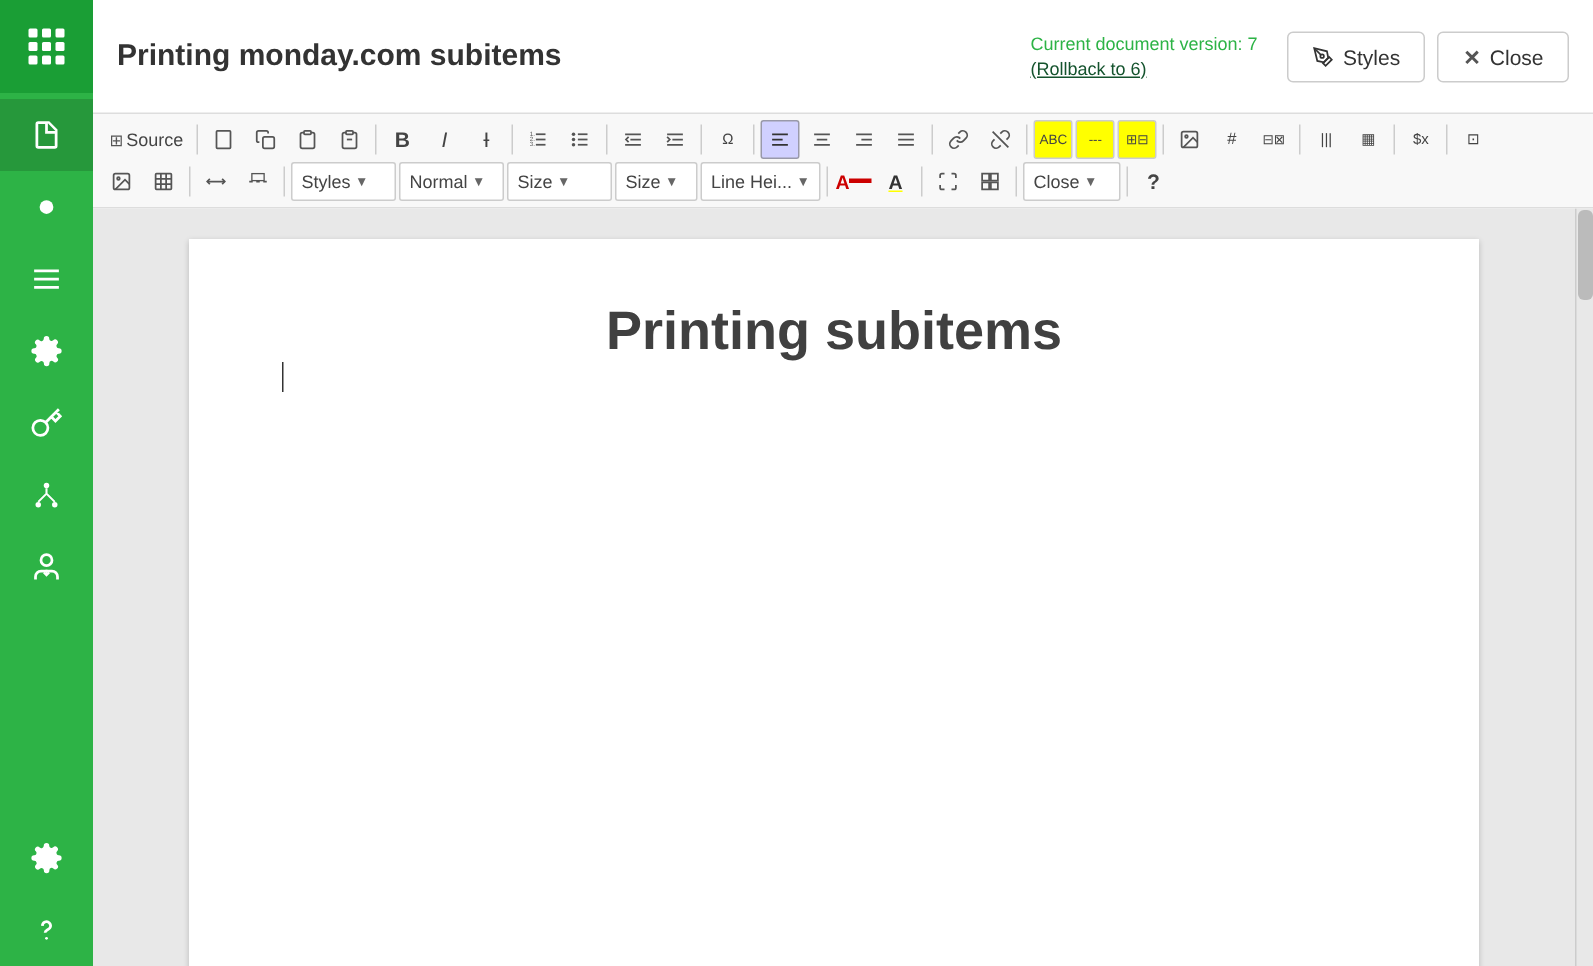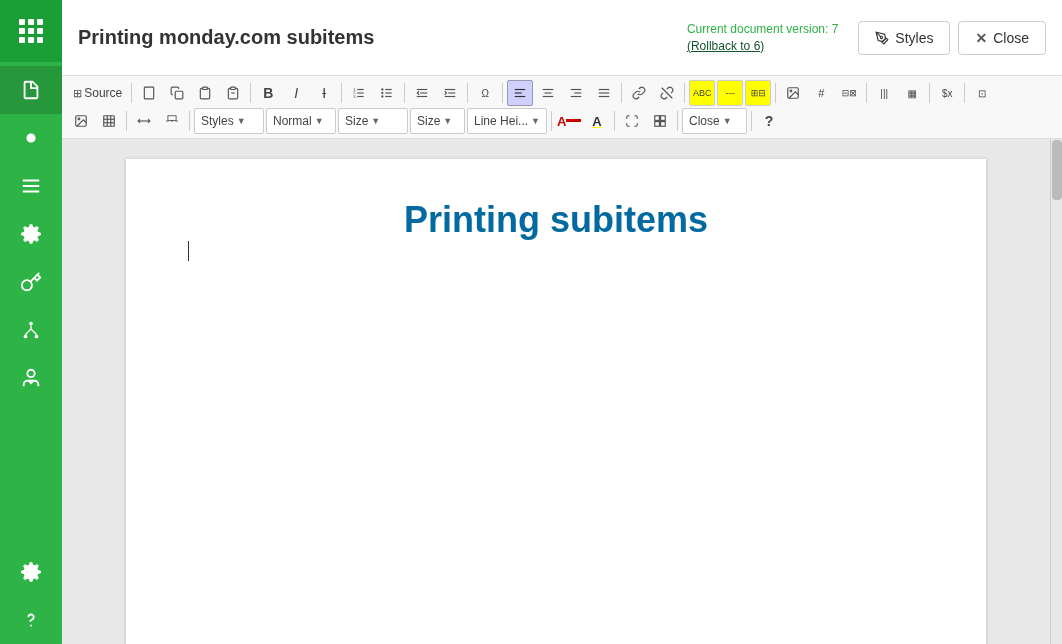--- a/index.html
+++ b/index.html
@@ -166,21 +166,21 @@
       background: #fff;
       width: 860px;
       min-height: 500px;
       box-shadow: 0 1px 4px rgba(0,0,0,0.2);
       padding: 40px 60px;
       position: relative;
     }
     .editor-content h1 {
       font-size: 36px;
       font-weight: bold;
-      color: #0369a1;
+      color: #404040;
       text-align: center;
     }
     .cursor-indicator {
       display: inline-block;
       width: 1px;
       height: 20px;
       background: #333;
       margin-left: 2px;
       vertical-align: middle;
     }

